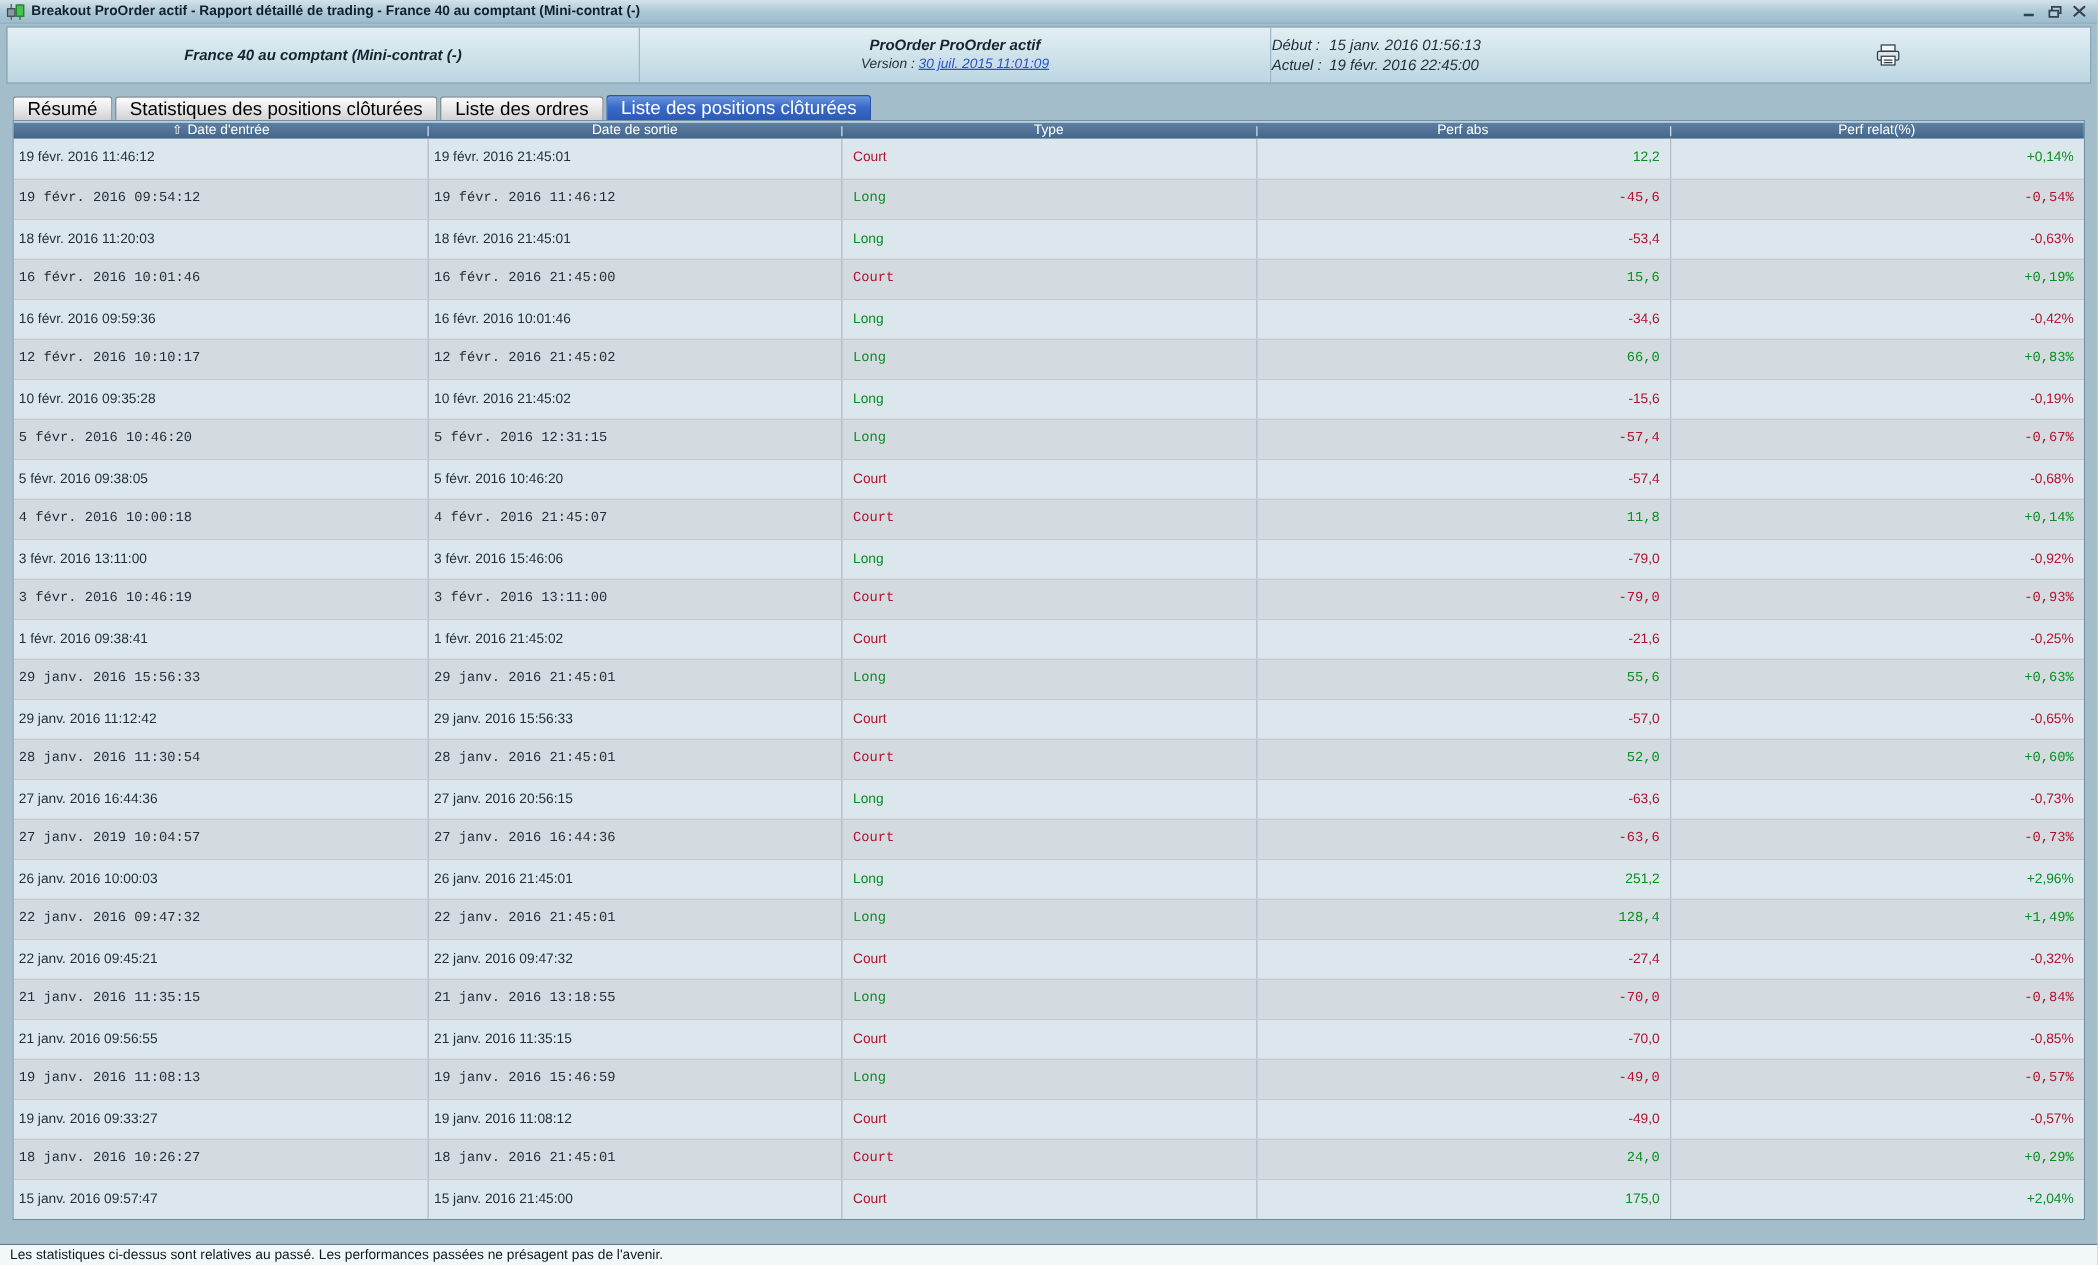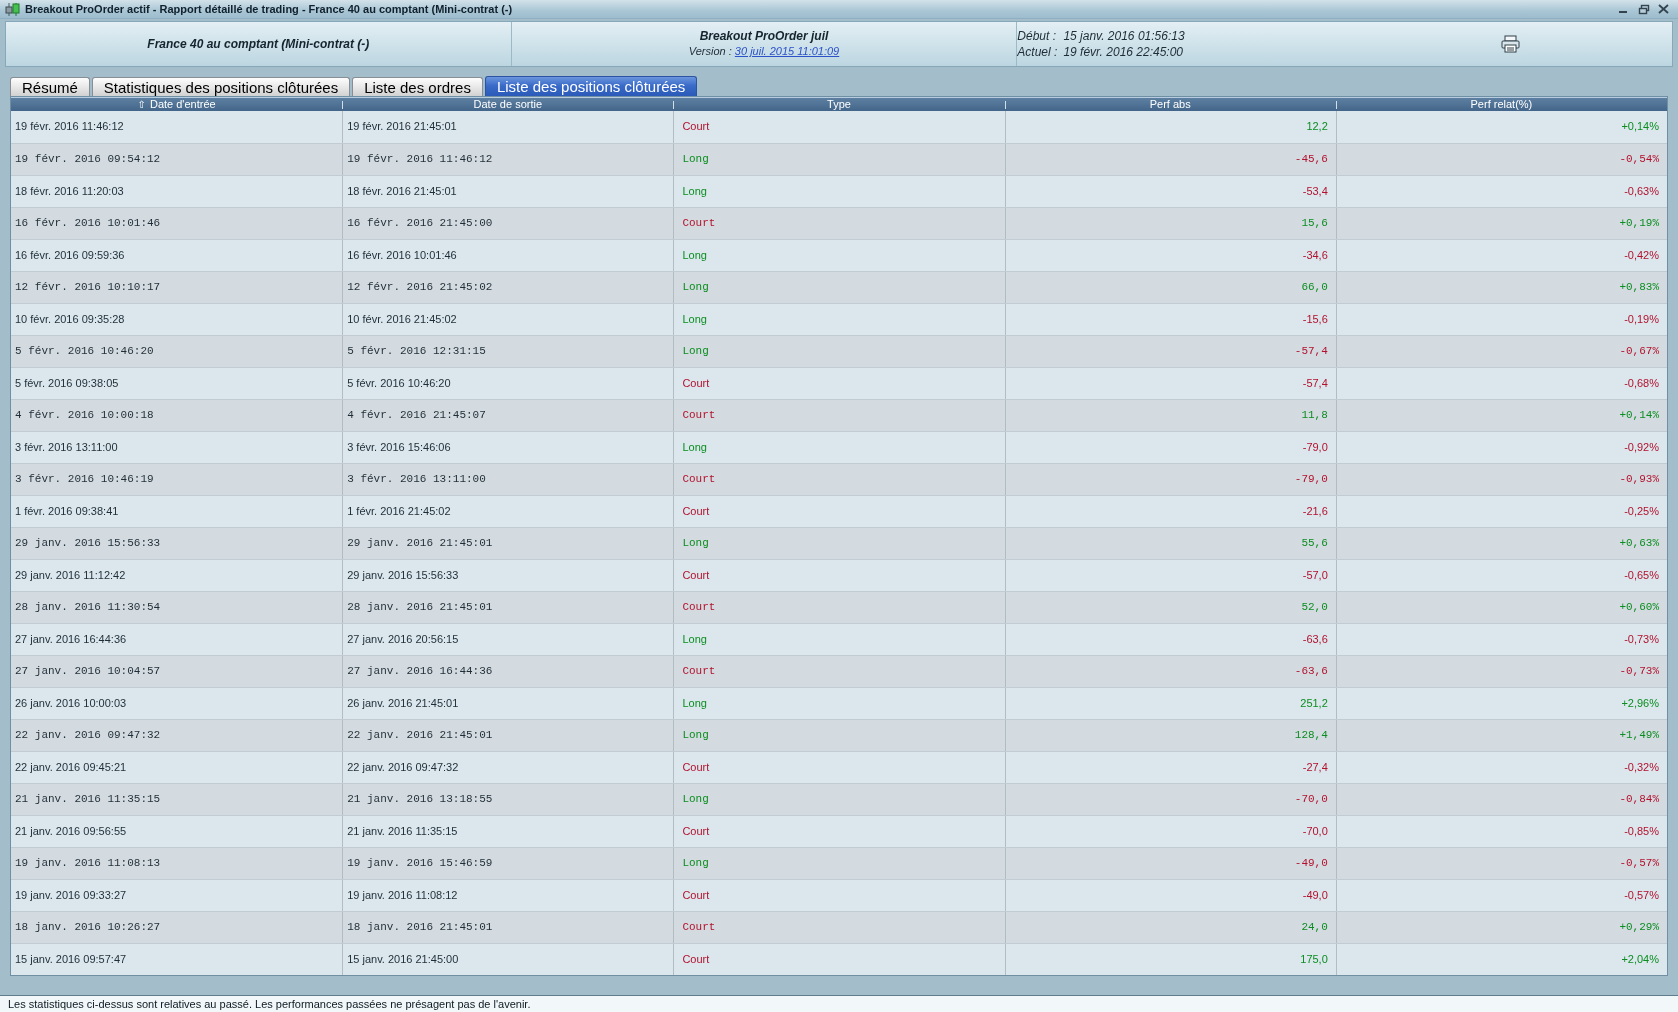--- a/index.html
+++ b/index.html
@@ -124,21 +124,21 @@
       </svg>
     </span>
   </span>
 </div>
 
 <div class="hband">
   <div class="hpanel">
     <span class="big">France 40 au comptant (Mini-contrat  (-)</span>
   </div>
   <div class="hpanel">
-    <span class="big">Breakout ProOrder juil</span>
+    <span class="big">ProOrder ProOrder actif</span>
     <span>
       <span>Version :</span>
       <a class="vlink">30 juil. 2015 11:01:09</a>
     </span>
   </div>
   <div class="hpanel right">
     <span class="dates">
       <span class="lbl">Début :</span>
       <span>15 janv. 2016 01:56:13</span>
       <span class="lbl">Actuel :</span>
@@ -296,21 +296,21 @@
         <div class="td num pos">+0,60%</div>
       </div>
       <div class="trow odd">
         <div class="td date">27 janv. 2016 16:44:36</div>
         <div class="td date">27 janv. 2016 20:56:15</div>
         <div class="td pos">Long</div>
         <div class="td num neg">-63,6</div>
         <div class="td num neg">-0,73%</div>
       </div>
       <div class="trow even">
-        <div class="td date">27 janv. 2016 10:04:57</div>
+        <div class="td date">27 janv. 2019 10:04:57</div>
         <div class="td date">27 janv. 2016 16:44:36</div>
         <div class="td neg">Court</div>
         <div class="td num neg">-63,6</div>
         <div class="td num neg">-0,73%</div>
       </div>
       <div class="trow odd">
         <div class="td date">26 janv. 2016 10:00:03</div>
         <div class="td date">26 janv. 2016 21:45:01</div>
         <div class="td pos">Long</div>
         <div class="td num pos">251,2</div>

